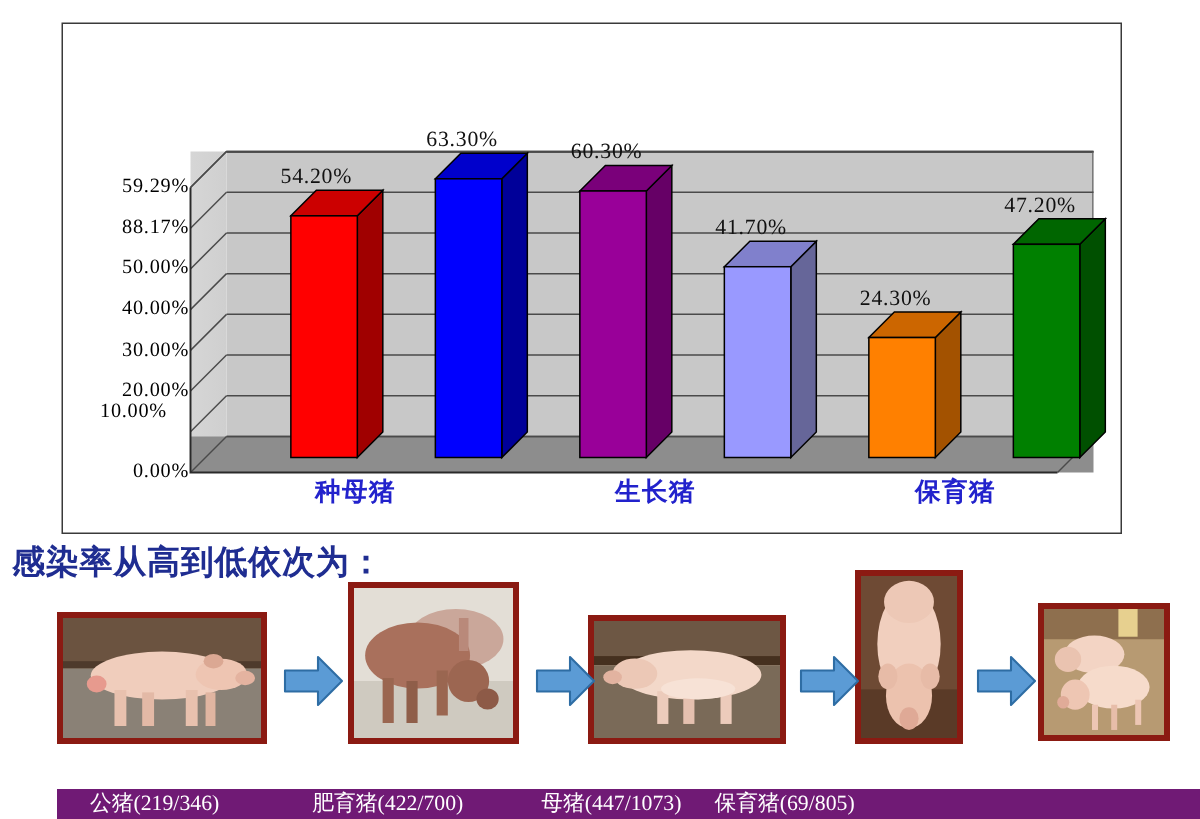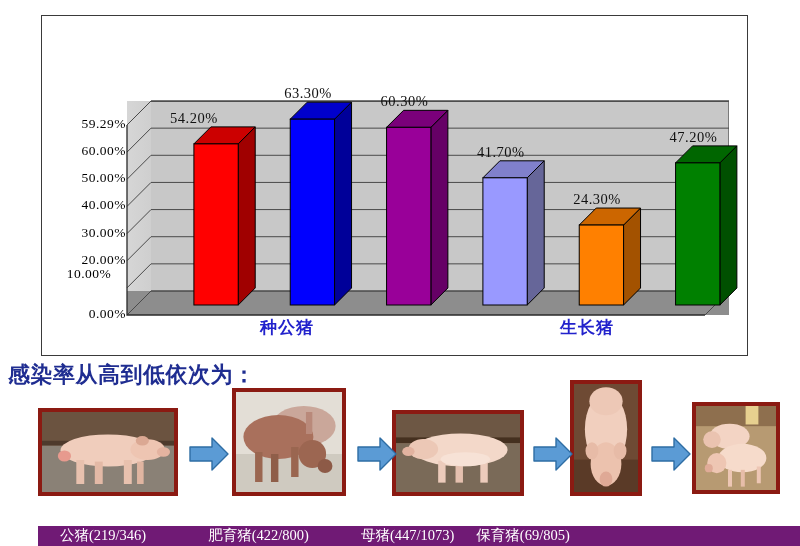--- a/index.html
+++ b/index.html
@@ -205,33 +205,34 @@
         </g>
         <g>
           <polygon points="677.8799999999999,146.88571428571427 694.8799999999999,129.88571428571427 694.8799999999999,272 677.8799999999999,289" fill="#005000" stroke="#000" stroke-width="1"></polygon>
           <polygon points="633.5666666666666,146.88571428571427 650.5666666666666,129.88571428571427 694.8799999999999,129.88571428571427 677.8799999999999,146.88571428571427" fill="#006600" stroke="#000" stroke-width="1"></polygon>
           <rect x="633.5666666666666" y="146.88571428571427" width="44.31333333333333" height="142.11428571428573" fill="#008000" stroke="#000" stroke-width="1"></rect>
         </g>
       </svg>
 
     <div id="ylabels">
         <div class="ytick" style="top: 100px;">59.29%</div>
-        <div class="ytick" style="top: 127.143px;">60.00%</div>
+        <div class="ytick" style="top: 127.143px;">88.17%</div>
         <div class="ytick" style="top: 154.286px;">50.00%</div>
         <div class="ytick" style="top: 181.429px;">40.00%</div>
         <div class="ytick" style="top: 208.571px;">30.00%</div>
         <div class="ytick" style="top: 235.714px;">20.00%</div>
         <div class="ytick" style="top: 250px; text-align: center;">10.00%</div>
         <div class="ytick" style="top: 290px;">0.00%</div>
       </div>
     <div id="xlabels">
-        <div>种公猪</div>
+        <div>种母猪</div>
         <div>生长猪</div>
+        <div>保育猪</div>
       </div>
-  <div class="datalabel" style="left: 128px; top: 93.8857px;">54.20%</div>
+  <div class="datalabel" style="left: 145px; top: 93.8857px;">54.20%</div>
       <div class="datalabel" style="left: 242.233px; top: 69.1857px;">63.30%</div>
       <div class="datalabel" style="left: 338.567px; top: 77.3286px;">60.30%</div>
       <div class="datalabel" style="left: 434.9px; top: 127.814px;">41.70%</div>
       <div class="datalabel" style="left: 531.233px; top: 175.043px;">24.30%</div>
       <div class="datalabel" style="left: 627.567px; top: 112.886px;">47.20%</div>
     </div>
 </div>
 
 <div id="caption-line">感染率从高到低依次为：</div>
 
@@ -316,16 +317,16 @@
     <svg class="arrow" width="42" height="36" viewBox="0 0 42 36" style="left: 532px; top: 56px;">
       <polygon points="2,11 24,11 24,2 40,18 24,34 24,25 2,25" fill="#5B9BD5" stroke="#2e6da4" stroke-width="1.4" stroke-linejoin="round"></polygon>
     </svg>
     <svg class="arrow" width="42" height="36" viewBox="0 0 42 36" style="left: 650px; top: 56px;">
       <polygon points="2,11 24,11 24,2 40,18 24,34 24,25 2,25" fill="#5B9BD5" stroke="#2e6da4" stroke-width="1.4" stroke-linejoin="round"></polygon>
     </svg>
   </div>
 
 <div id="bottom-bar">
     <div class="cell c0">公猪(219/346)</div>
-    <div class="cell c1">肥育猪(422/800)</div>
+    <div class="cell c1">肥育猪(422/700)</div>
     <div class="cell c2">母猪(447/1073)</div>
     <div class="cell c4">保育猪(69/805)</div>
   </div>
 
 </body></html>

